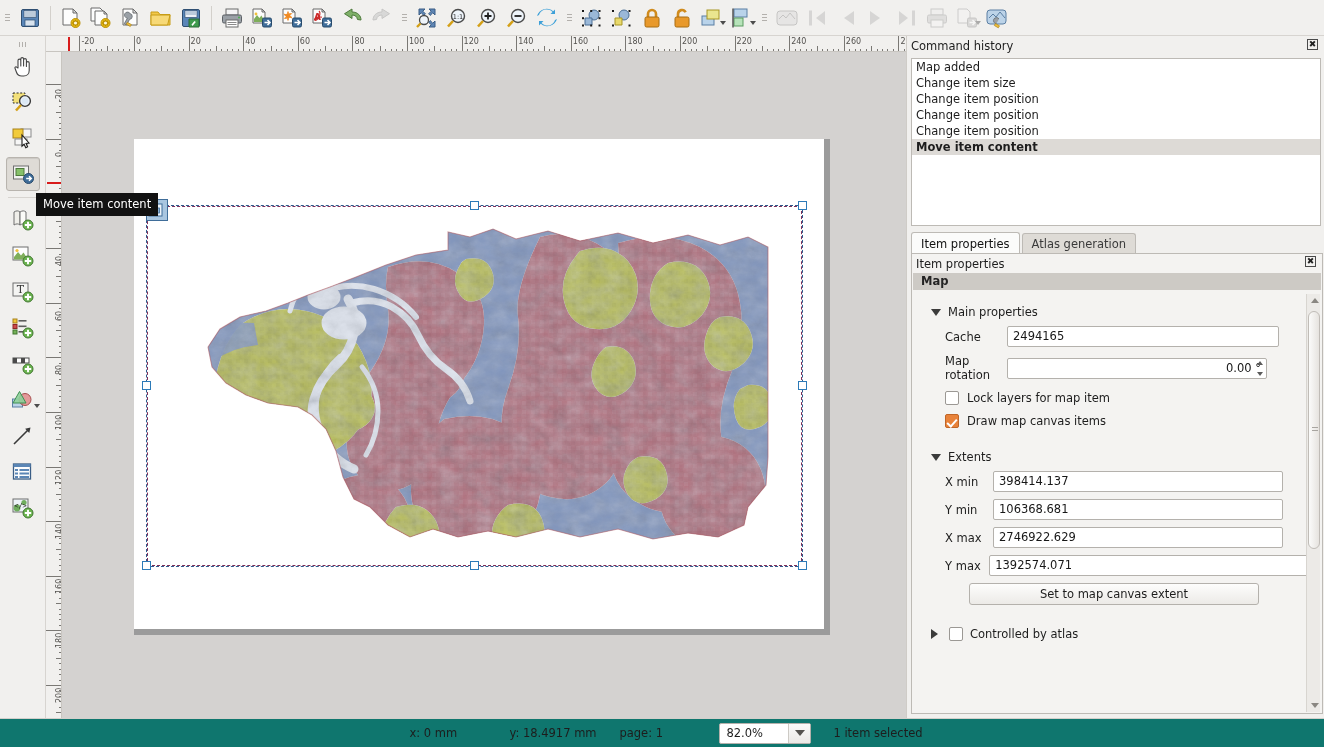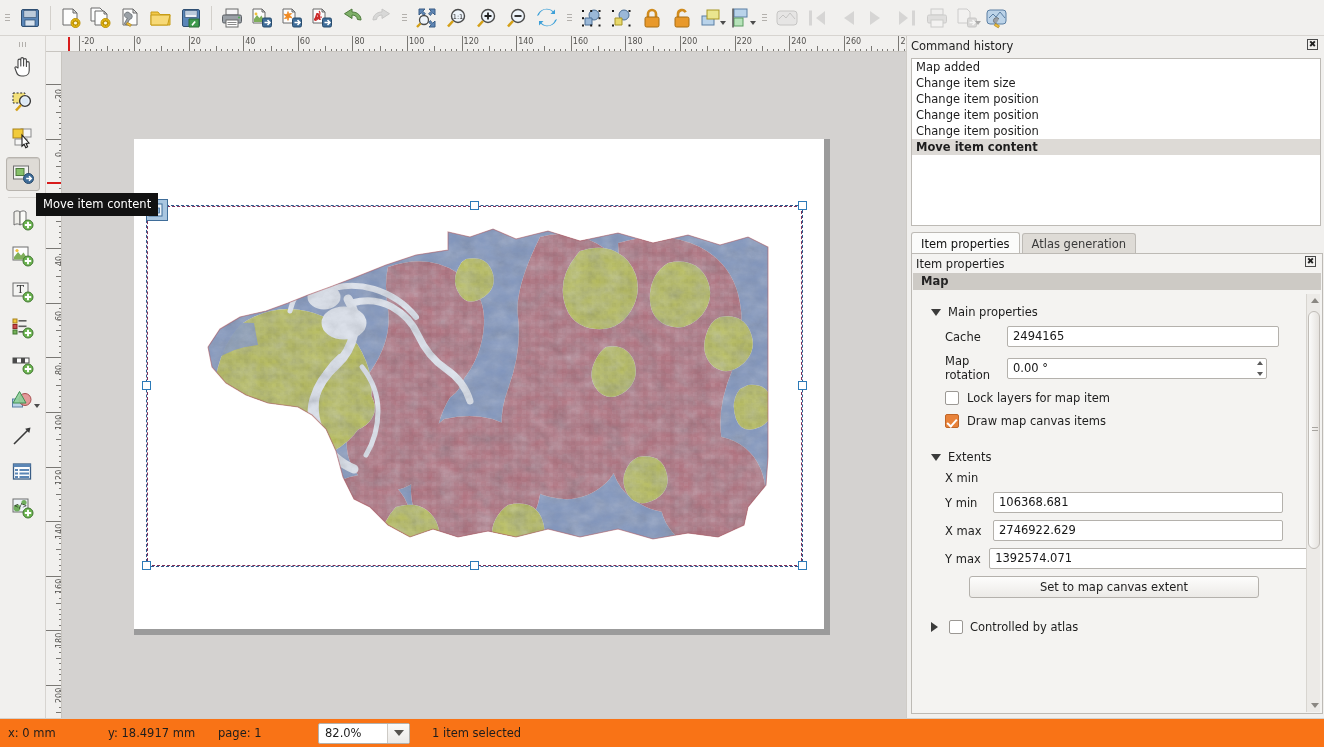--- a/index.html
+++ b/index.html
@@ -213,22 +213,22 @@
     background: repeating-linear-gradient(#a8a5a0 0 1px, transparent 1px 3px);
   }
   .sb-arrow-up { position:absolute; left:4px; top:4px; width:0;height:0;
     border-left:4px solid transparent;border-right:4px solid transparent;border-bottom:5px solid #8a8782;}
   .sb-arrow-dn { position:absolute; left:4px; bottom:4px; width:0;height:0;
     border-left:4px solid transparent;border-right:4px solid transparent;border-top:5px solid #8a8782;}
 
   
   #status {
     position: absolute; left: 0; bottom: 0; width: 1324px; height: 29px;
-    background: #f97316; border-top: 1px solid #d3d0cb;
-    display: flex; align-items: center; font-size: 11.5px;
+    background: #0f766e; border-top: 1px solid #d3d0cb;
+    display: flex; align-items: center; font-size: 11.5px; justify-content: center;
   }
   #status .sitem { white-space: nowrap; }
   #zoomcombo {
     position: relative; width: 92px; height: 21px;
     background: #ffffff; border: 1px solid #b4b1ac; border-radius: 2px;
     display: flex; align-items: center;
   }
   #zoomcombo .zval { padding-left: 6px; font-size: 11.5px; flex:1; }
   #zoomcombo .zbtn {
     width: 22px; height: 19px; border-left: 1px solid #cdcac5;
@@ -1143,21 +1143,21 @@
         </div>
 
 
         <div class="row">
           <span class="lbl" style="width:62px;">Cache</span>
           <div class="field" style="width:272px;">2494165</div>
         </div>
 
         <div class="row">
           <span class="lbl" style="width:62px;">Map rotation</span>
-          <div class="field" style="width:260px; position:relative;">
+          <div class="field" style="width:260px; position:relative;text-align:right;">
             <span>0.00 °</span>
             <span class="spin-arrows" style="right:2px;top:2px;height:15px;">
               <i class="sp-up" style="border-left-width:3px;border-right-width:3px;border-bottom-width:4px;"></i>
               <i class="sp-dn" style="border-left-width:3px;border-right-width:3px;border-top-width:4px;"></i>
             </span>
           </div>
         </div>
 
         <div class="cbrow">
           <span class="cb"></span>
@@ -1168,20 +1168,21 @@
           <span class="lbl">Draw map canvas items</span>
         </div>
 
         <div class="grp" style="margin-top:22px;">
           <span class="tri-down"></span>
           <span>Extents</span>
         </div>
 
         <div class="row">
           <span class="lbl" style="width:48px;">X min</span>
+          <div class="field" style="width:290px;">398414.137</div>
         </div>
         <div class="row">
           <span class="lbl" style="width:48px;">Y min</span>
           <div class="field" style="width:290px;">106368.681</div>
         </div>
         <div class="row">
           <span class="lbl" style="width:48px;">X max</span>
           <div class="field" style="width:290px;">2746922.629</div>
         </div>
         <div class="row">

